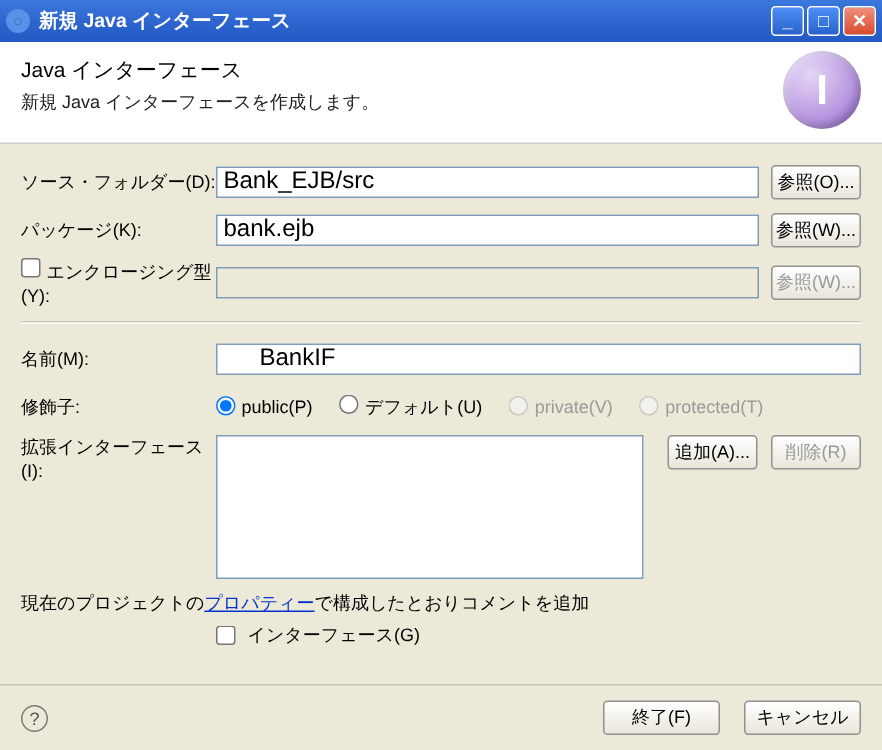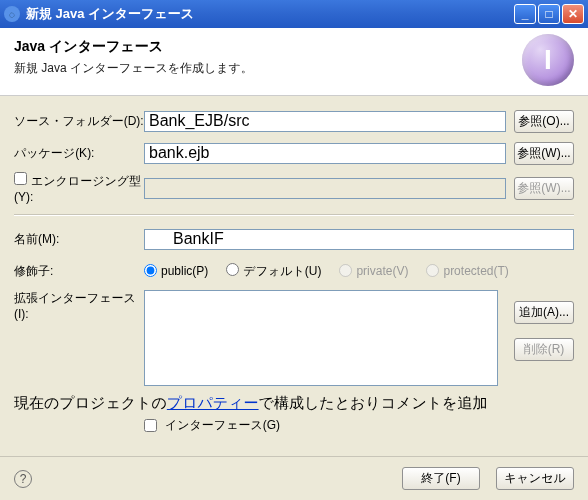--- a/index.html
+++ b/index.html
@@ -7,21 +7,21 @@
 
 .titlebar { height: 28px; background: linear-gradient(to bottom, #3B77DD 0%, #2E66CE 50%, #2259C4 100%); display: flex; align-items: center; padding: 0 4px; color: #fff; }
 .titlebar .ticon { width: 16px; height: 16px; background: #5892E8; border-radius: 50%; margin-right: 6px; display:flex;align-items:center;justify-content:center;font-size:10px;color:#134; }
 .titlebar .ttext { flex: 1; font-weight: bold; font-size: 13px; }
 .winbtns { display: flex; gap: 2px; }
 .winbtn { width: 22px; height: 20px; border: 1px solid #fff; border-radius: 3px; display:flex;align-items:center;justify-content:center; color:#fff; font-weight:bold; font-size:12px; }
 .winbtn.min,.winbtn.max{ background: linear-gradient(to bottom,#4C8FF5,#2862CC); }
 .winbtn.close{ background: linear-gradient(to bottom,#F1907B,#D84B2E); }
 
 .header { background: #fff; padding: 10px 14px; border-bottom: 1px solid #ccc; height: 68px; position:relative; }
-.header h1 { font-size: 14px; font-weight: bold; margin-bottom: 4px; }
+.header h1 { font-size: 14px; font-weight: normal; margin-bottom: 4px; }
 .header p { font-size: 12px; color: #222; }
 .header .bigicon { position:absolute; right:14px; top:6px; width:52px; height:52px; border-radius:50%; background: radial-gradient(circle at 35% 30%, #E4D6F5, #B896E0 60%, #8B62C6); display:flex; align-items:center;justify-content:center; color:#fff; font-size:28px; font-weight:bold; box-shadow: inset -2px -2px 6px rgba(0,0,0,.25), inset 2px 2px 6px rgba(255,255,255,.5); }
 
 .content { padding: 12px 14px; }
 .row { display: flex; align-items: center; margin-bottom: 6px; min-height: 26px; }
 .lbl { width: 130px; }
 .input { flex: 1; height: 21px; border: 1px solid #7F9DB9; background:#fff; padding: 2px 4px; font-family: inherit; font-size: 16px; }
 .input.caret { background: #fff; padding-left: 28px; }
 .input[disabled] { background: #ECE9D8; color:#888; }
 .btn { width: 60px; height: 23px; margin-left: 8px; border: 1px solid #919191; background: linear-gradient(to bottom,#fff,#E8E5DA); font-family: inherit; font-size: 12px; border-radius: 3px; }
@@ -30,23 +30,23 @@
 
 .sep { border-top: 1px solid #c8c5b8; border-bottom:1px solid #fff; margin: 10px 0; }
 
 .radiogrp { display: flex; gap: 18px; align-items:center; flex:1; }
 .radiogrp label { display:flex; align-items:flex-start; gap:4px; }
 .radiogrp input { width:13px; height:13px; }
 .radiogrp .dis { color: #9a9a9a; }
 
 .listbox { flex:1; height: 96px; border: 1px solid #7F9DB9; background:#fff; }
 .row.top { align-items: flex-start; }
-.sidebtns { display:flex; flex-direction:column; gap:14px; margin-left:8px;margin-top:11px; }
+.sidebtns { display:flex; flex-direction:row; gap:1px; margin-left:8px; }
 
-.linkrow { margin-top: 8px; font-size: 15px; }
+.linkrow { margin-top: 8px; font-size: 12px; }
 .linkrow a { color: #0033CC; text-decoration: underline; }
 
 .genrow { margin-top: 4px; padding-left: 130px; display:flex; align-items:center; gap:4px; }
 
 .footer { position:absolute; bottom:0; left:0; right:0; height: 44px; border-top:1px solid #c8c5b8; padding: 10px 14px; display:flex; align-items:center; justify-content:space-between; background:#ECE9D8; }
 .helpicon { width:18px; height:18px; border-radius:50%; border:1px solid #7a7a7a; display:flex;align-items:center;justify-content:center; color:#555; font-size:12px; }
 .footer .fbtns { display:flex; gap:8px; }
 .footer .btn { width: 78px; }
 </style>
 </head>

